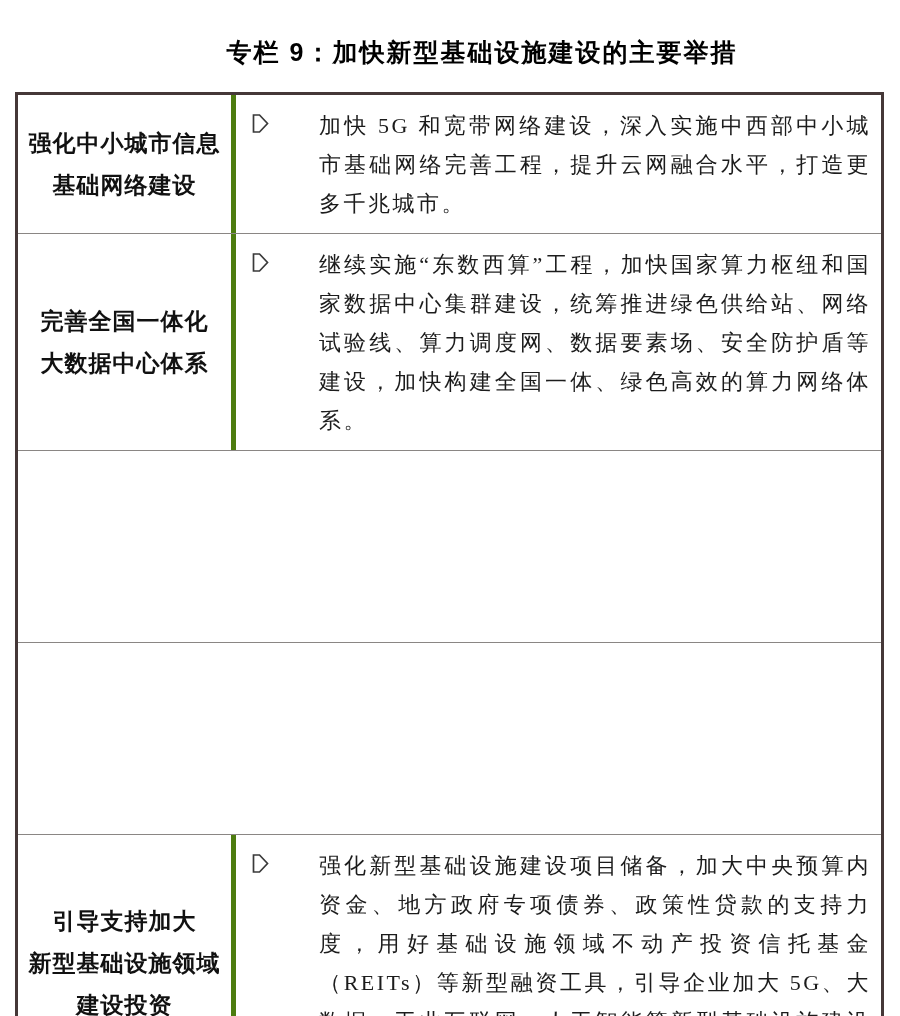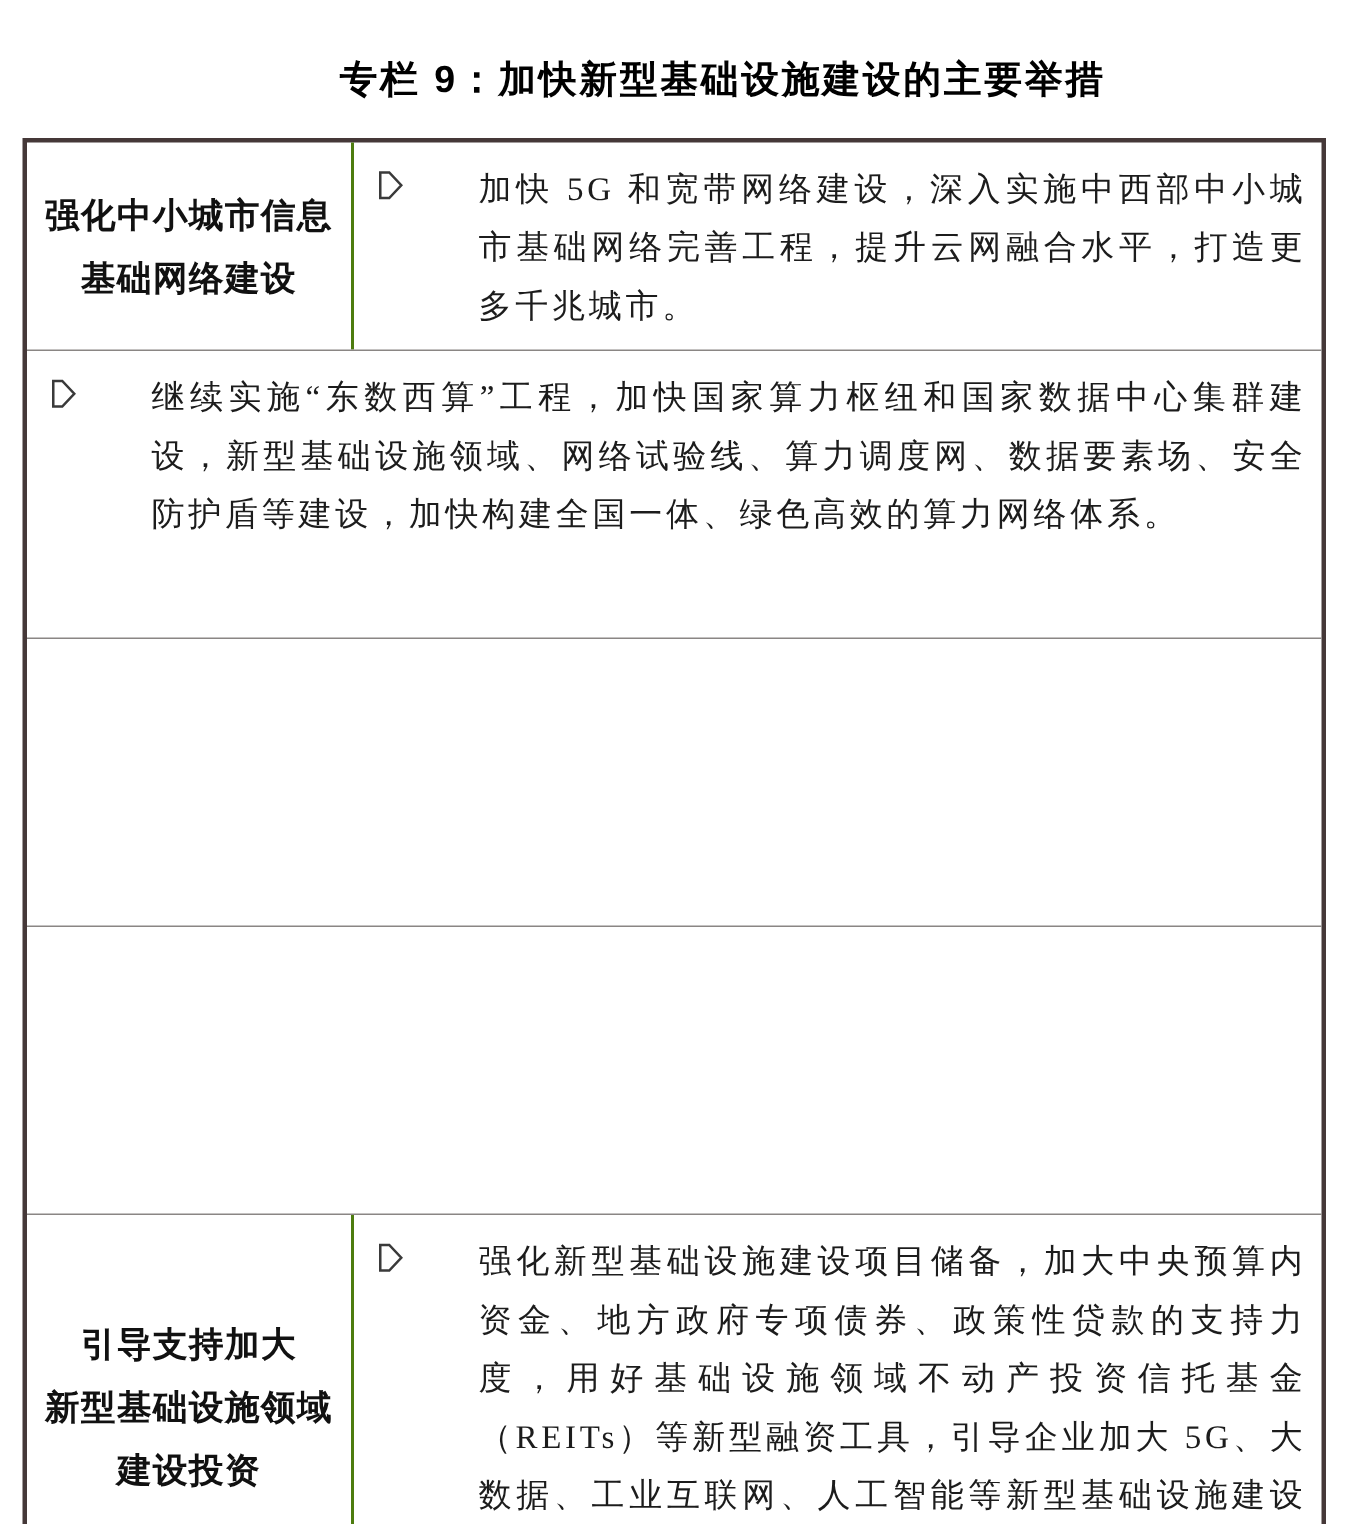--- a/index.html
+++ b/index.html
@@ -21,21 +21,21 @@
     box-sizing:border-box;
     display:flex;flex-direction:column;
     background:#ffffff;
   }
   .row{display:flex;align-items:stretch;}
   .row + .row{border-top:1px solid #8a8684;}
   .row-short{min-height:117px;}
   .row-tall{min-height:191px;}
   .heading-cell{
     width:218px;flex:none;
-    border-right:2px solid #4d7c0f;
+    border-right:5px solid #4d7c0f;
     display:flex;align-items:center;justify-content:center;
     box-sizing:border-box;
     padding:6px 4px;
   }
   .heading-text{
     font-size:23px;font-weight:bold;line-height:42px;
     letter-spacing:1px;text-align:center;
     white-space:pre-line;
     color:#111111;
   }
@@ -73,27 +73,31 @@
       <span class="bullet">
         <svg width="19" height="23" viewBox="0 0 19 23">
             <path d="M2.5 3 H8.5 L16.5 11.5 L8.5 20 H2.5 Z" fill="none" stroke="#3a3a3a" stroke-width="1.7"></path>
           </svg>
       </span>
       <div class="content-text">加快 5G 和宽带网络建设，深入实施中西部中小城市基础网络完善工程，提升云网融合水平，打造更多千兆城市。</div>
     </div>
   </div>
 
   <div class="row row-tall">
+    <div class="heading-cell">
+      <div class="heading-text">完善全国一体化
+大数据中心体系</div>
+    </div>
     <div class="content-cell">
       <span class="bullet">
         <svg width="19" height="23" viewBox="0 0 19 23">
             <path d="M2.5 3 H8.5 L16.5 11.5 L8.5 20 H2.5 Z" fill="none" stroke="#3a3a3a" stroke-width="1.7"></path>
           </svg>
       </span>
-      <div class="content-text">继续实施“东数西算”工程，加快国家算力枢纽和国家数据中心集群建设，新型基础设施领域、网络试验线、算力调度网、数据要素场、安全防护盾等建设，加快构建全国一体、绿色高效的算力网络体系。</div>
+      <div class="content-text">继续实施“东数西算”工程，加快国家算力枢纽和国家数据中心集群建设，统筹推进绿色供给站、网络试验线、算力调度网、数据要素场、安全防护盾等建设，加快构建全国一体、绿色高效的算力网络体系。</div>
     </div>
   </div>
 
   <div class="row row-tall">
   </div>
 
   <div class="row row-tall">
   </div>
 
   <div class="row row-tall">

